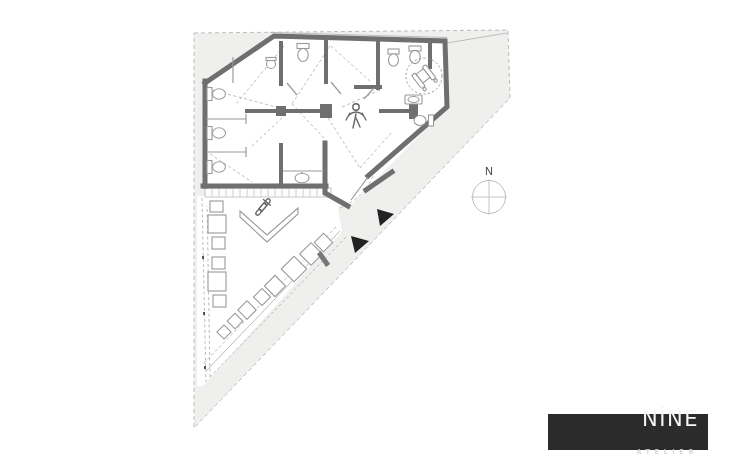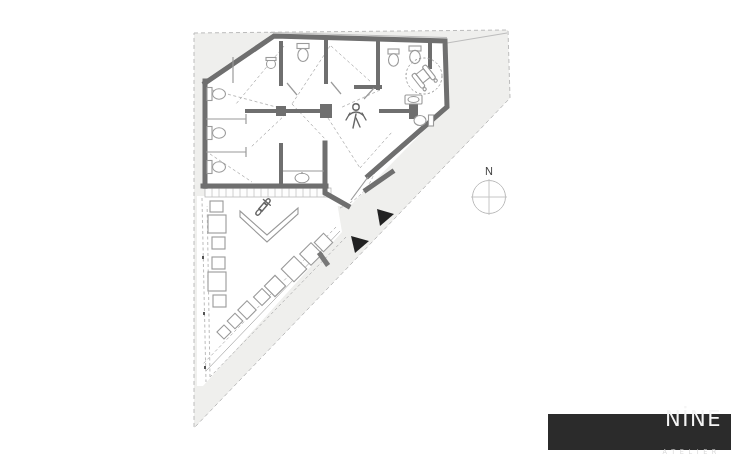--- a/index.html
+++ b/index.html
@@ -24,27 +24,27 @@
   .jamb{fill:var(--wall);stroke:none;}
   .thin{fill:none;stroke:var(--line);stroke-width:1.2;}
   .fix{fill:#ffffff;stroke:var(--line);stroke-width:1.1;}
   .lite{fill:none;stroke:var(--light-line);stroke-width:1;}
   .dash{fill:none;stroke:var(--light-line);stroke-width:1;stroke-dasharray:3 2.5;}
   .dot{fill:none;stroke:var(--line);stroke-width:1;stroke-dasharray:2.2 2.2;}
   .tri{fill:var(--marker);stroke:none;}
   .fig{fill:none;stroke:#666;stroke-width:1.4;stroke-linecap:round;}
   .compass-n{font-family:"Liberation Sans",sans-serif;font-size:11px;fill:#444;text-anchor:middle;}
   
-  .logo{position:absolute;left:548px;top:414px;width:183px;height:36px;background:var(--logo-bg);
+  .logo{position:absolute;left:548px;top:414px;width:160px;height:36px;background:var(--logo-bg);
         display:flex;flex-direction:column;align-items:flex-end;justify-content:center;
         padding-right:9px;box-sizing:border-box;}
   .logo-title{font-family:"DejaVu Sans",sans-serif;font-size:21px;line-height:21px;
         color:var(--logo-text);letter-spacing:1.5px;font-weight:400;}
   .logo-subtitle{font-family:"DejaVu Sans",sans-serif;font-size:6.5px;letter-spacing:4.6px;
-        color:#d9d9d9;margin-top:18px;padding-right:1px;}
+        color:#d9d9d9;margin-top:18px;padding-right:1px;font-weight:bold;}
 </style>
 </head>
 <body>
 
 <div class="stage">
 
 <svg width="736" height="460" viewBox="0 0 736 460">
 
   <g>
     <polygon class="site" points="194,33 508,30 510,98 194,428"></polygon>

